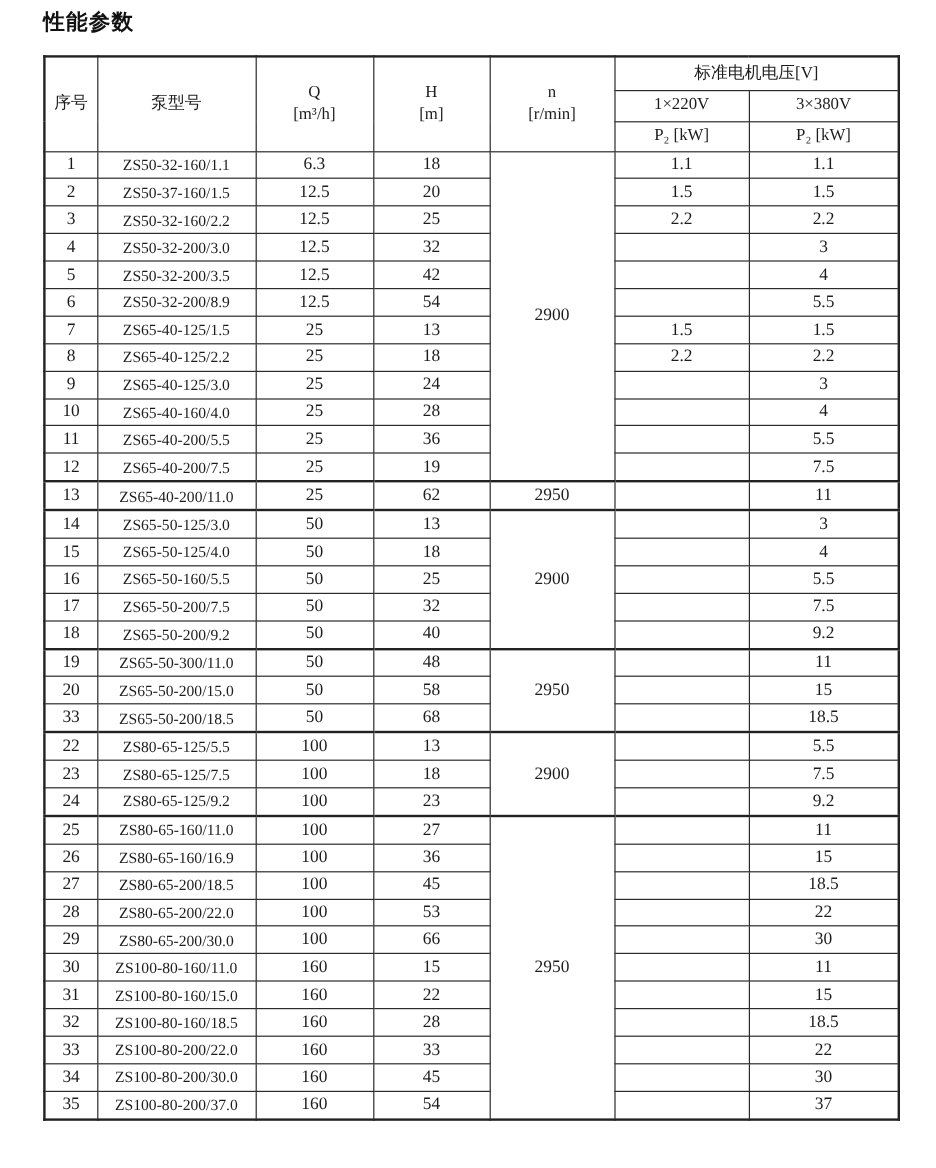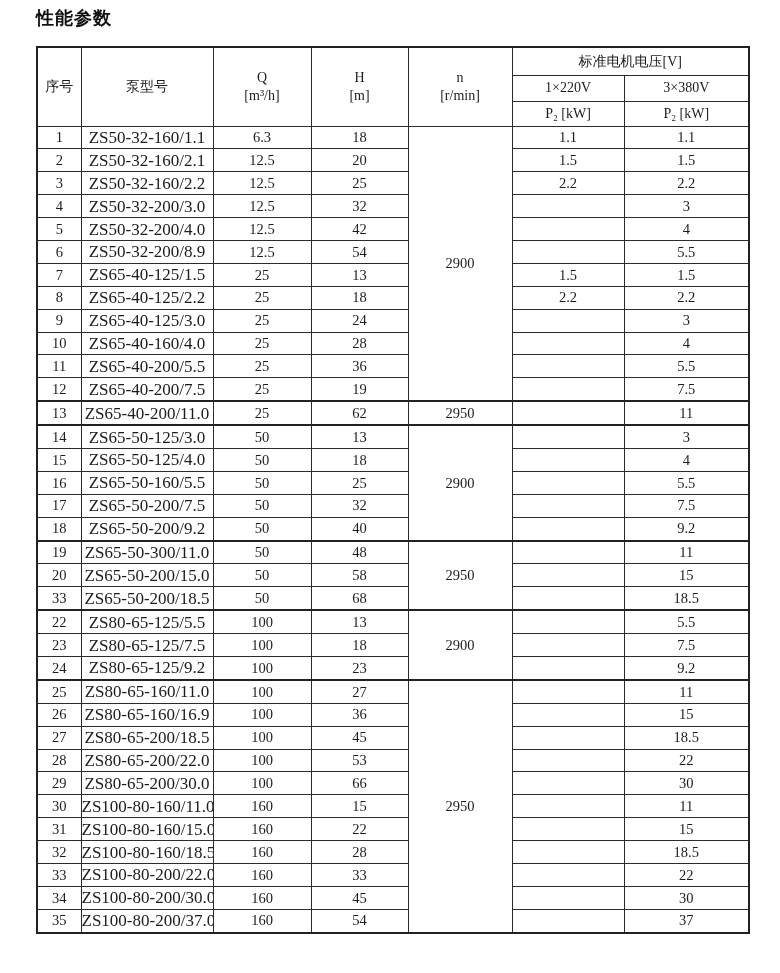--- a/index.html
+++ b/index.html
@@ -46,21 +46,21 @@
   }
   thead th { font-size: 14px; line-height: 1.25; margin-top: 37px; }
   thead tr.h1 { height: 28px; }
   thead tr.h2 { height: 26px; }
   thead tr.h3 { height: 25px; }
   tbody td {
     height: 21.9px;
     font-size: 14.5px;
     line-height: 1;
   }
-  tbody td.c-model { font-size: 17px; }
+  tbody td.c-model { font-size: 13px; }
   tbody tr.gs td { border-top: 2px solid #222222; }
   .hdr-2line div { line-height: 1.3; }
 </style>
 </head>
 <body>
 
 <div class="page">
   <h1 class="title">性能参数</h1>
 
   <table class="perf">
@@ -105,21 +105,21 @@
           <td>1</td>
           <td class="c-model">ZS50-32-160/1.1</td>
           <td>6.3</td>
           <td>18</td>
           <td rowspan="12">2900</td>
           <td>1.1</td>
           <td>1.1</td>
         </tr>
         <tr>
           <td>2</td>
-          <td class="c-model">ZS50-32-160/2.1</td>
+          <td class="c-model">ZS50-37-160/1.5</td>
           <td>12.5</td>
           <td>20</td>
           <td>1.5</td>
           <td>1.5</td>
         </tr>
         <tr>
           <td>3</td>
           <td class="c-model">ZS50-32-160/2.2</td>
           <td>12.5</td>
           <td>25</td>
@@ -129,21 +129,21 @@
         <tr>
           <td>4</td>
           <td class="c-model">ZS50-32-200/3.0</td>
           <td>12.5</td>
           <td>32</td>
           <td></td>
           <td>3</td>
         </tr>
         <tr>
           <td>5</td>
-          <td class="c-model">ZS50-32-200/4.0</td>
+          <td class="c-model">ZS50-32-200/3.5</td>
           <td>12.5</td>
           <td>42</td>
           <td></td>
           <td>4</td>
         </tr>
         <tr>
           <td>6</td>
           <td class="c-model">ZS50-32-200/8.9</td>
           <td>12.5</td>
           <td>54</td>

